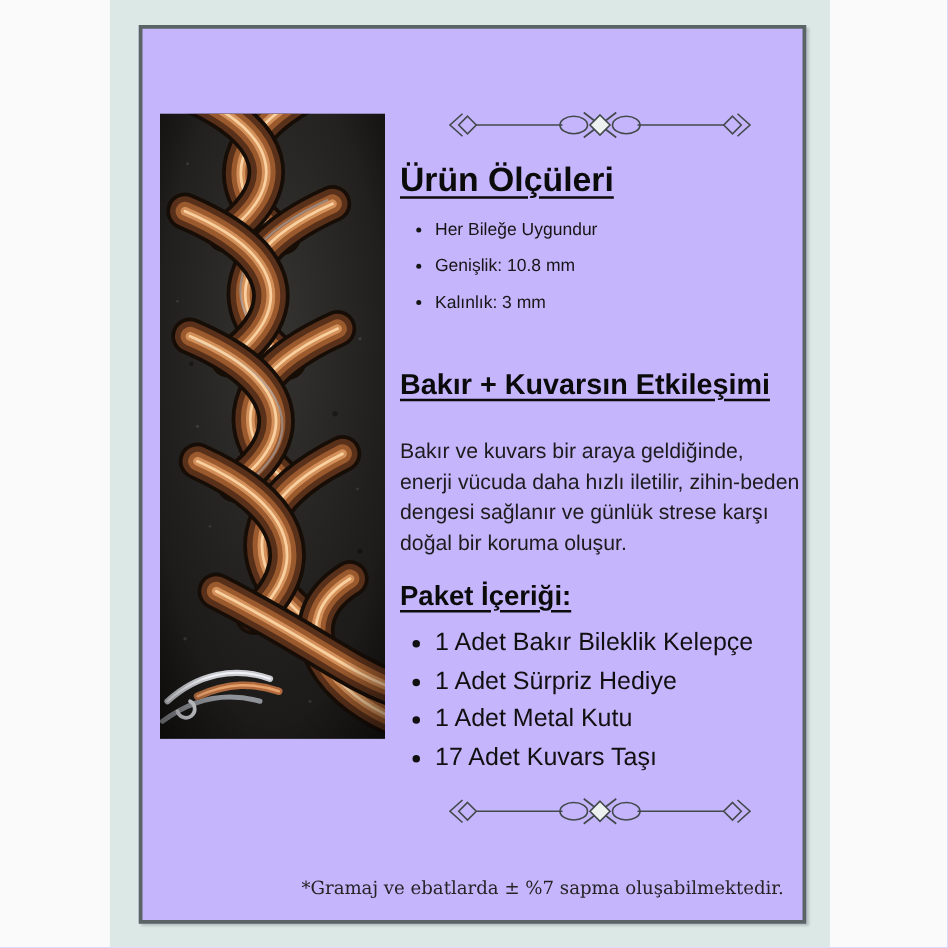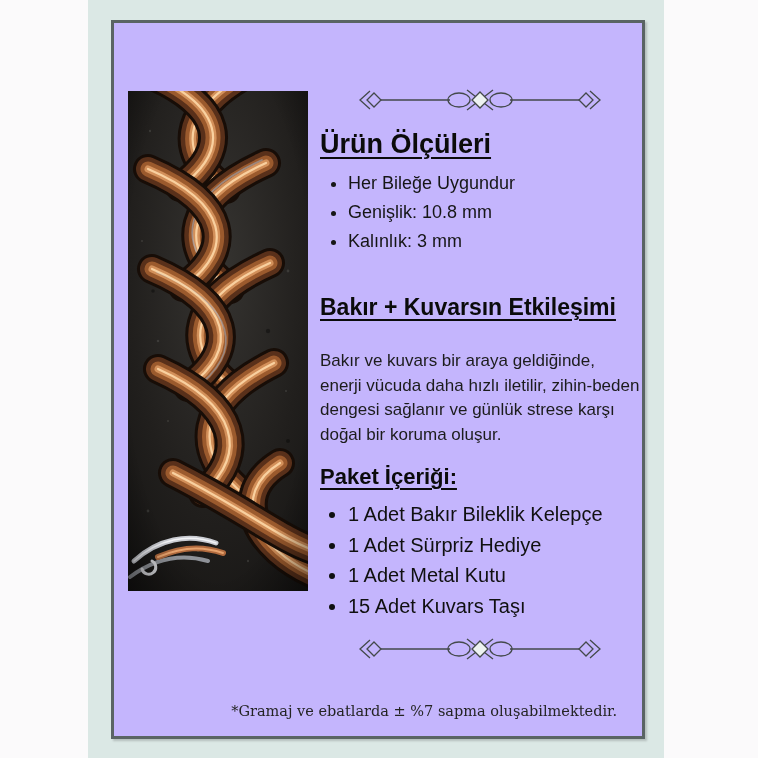--- a/index.html
+++ b/index.html
@@ -33,27 +33,27 @@
     font-size:23px;font-weight:bold;margin:38px 0 0;white-space:nowrap;
     text-decoration:underline;text-decoration-thickness:2px;text-underline-offset:4px;
     color:#0b0b0b;
   }
   .h3{
     font-size:22px;font-weight:bold;margin:17px 0 0;white-space:nowrap;
     text-decoration:underline;text-decoration-thickness:2px;text-underline-offset:4px;
     color:#0b0b0b;
   }
   ul{margin:9px 0 0;padding:0 0 0 28px;}
-  ul.small li{font-size:18px;line-height:29px;color:#161616;}
+  ul.small li{font-size:14px;line-height:29px;color:#161616;}
   ul.big li{font-size:20px;line-height:30.5px;color:#101010;}
   .para{
     font-size:17px;line-height:24.5px;margin:28px 0 0;width:320px;color:#1c1c1c;
   }
   .footnote{
-    position:absolute;right:25px;bottom:17px;
+    position:absolute;right:15px;bottom:17px;
     font-family:"DejaVu Serif","Liberation Serif",serif;
     font-size:14.5px;color:#242424;
   }
   
   .orn{stroke:#43494a;stroke-width:1.3;fill:none;}
   .orn-fill{stroke:#43494a;stroke-width:1.3;fill:#edf2f1;}
   
   .w0{fill:none;stroke:#170d07;stroke-width:30;stroke-linecap:round;}
   .w1{fill:none;stroke:#59301a;stroke-width:24;stroke-linecap:round;}
   .w2{fill:none;stroke:#9b5a2d;stroke-width:15;stroke-linecap:round;}
@@ -222,21 +222,21 @@
     </ul>
 
     <div class="h2">Bakır + Kuvarsın Etkileşimi</div>
     <p class="para">Bakır ve kuvars bir araya geldiğinde, enerji vücuda daha hızlı iletilir, zihin-beden dengesi sağlanır ve günlük strese karşı doğal bir koruma oluşur.</p>
 
     <div class="h3">Paket İçeriği:</div>
     <ul class="big">
       <li>1 Adet Bakır Bileklik Kelepçe</li>
       <li>1 Adet Sürpriz Hediye</li>
       <li>1 Adet Metal Kutu</li>
-      <li>15 Adet Kuvars Taşı</li>
+      <li>17 Adet Kuvars Taşı</li>
     </ul>
 
     <svg class="divider bottom" viewBox="0 0 252 30">
       <path class="orn" d="M16,6 L6,15 L16,24"></path>
       <path class="orn" d="M20,8 L27,15 L20,22 L13,15 Z"></path>
       <path class="orn" d="M27,15 H96"></path>
       <ellipse class="orn" cx="105" cy="15" rx="11" ry="7"></ellipse>
       <path class="orn" d="M113,5 L139,25 M113,25 L139,5"></path>
       <path class="orn-fill" d="M126,7 L134,15 L126,23 L118,15 Z"></path>
       <ellipse class="orn" cx="147" cy="15" rx="11" ry="7"></ellipse>

